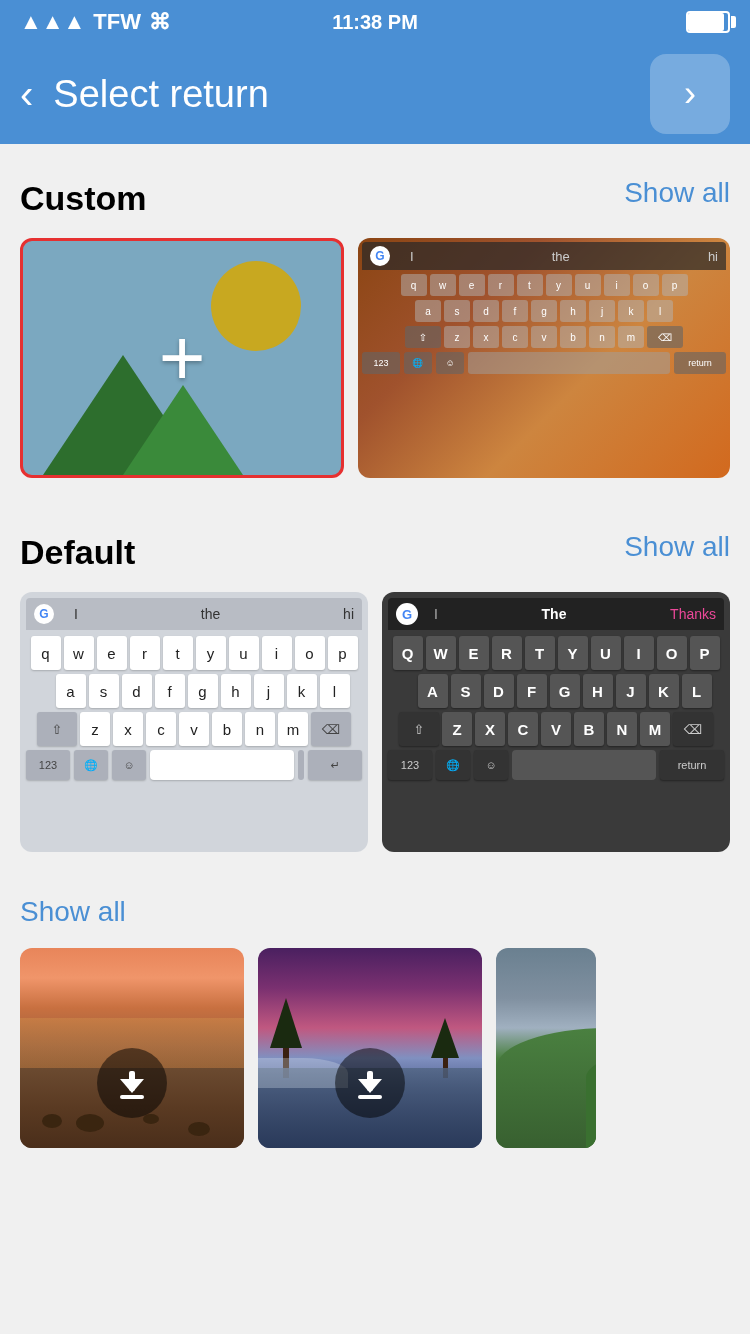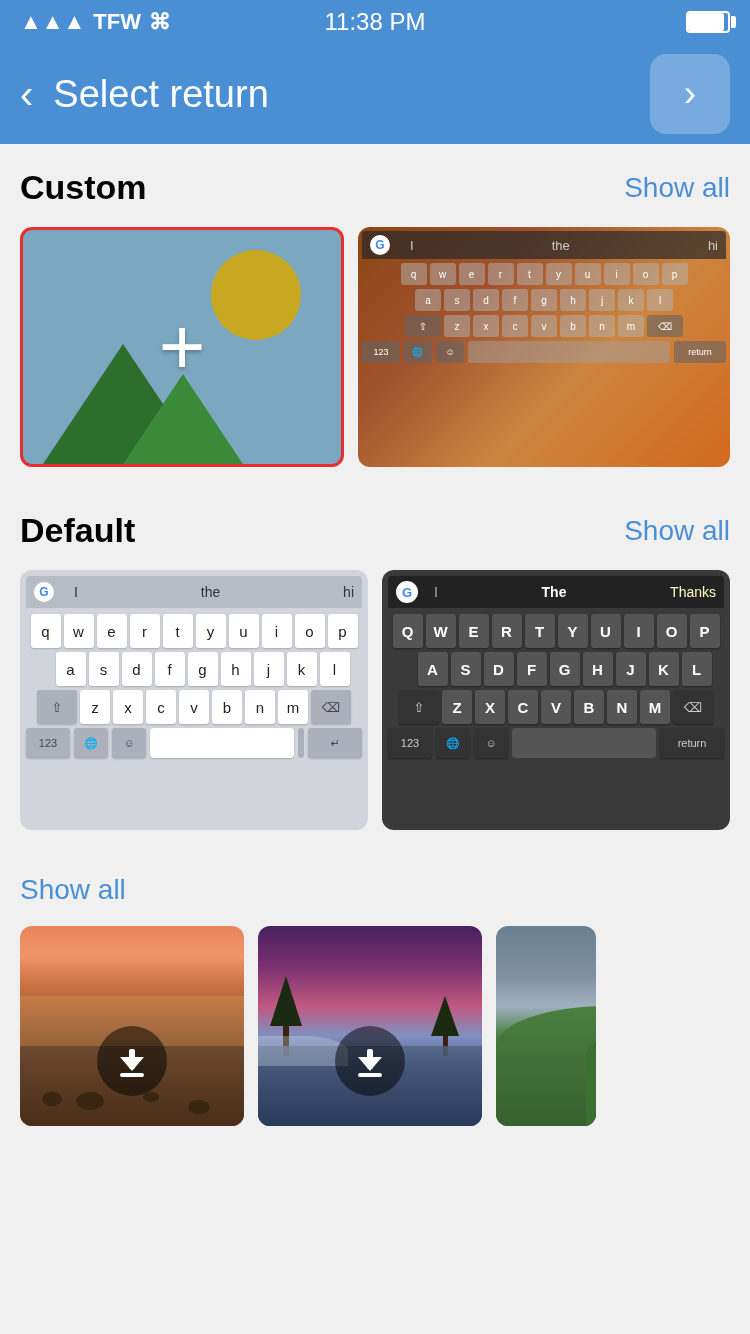--- a/index.html
+++ b/index.html
@@ -25,22 +25,22 @@
       font-size: 24px;
       font-weight: 600;
     }
     .status-left {
       display: flex;
       align-items: center;
       gap: 8px;
       font-size: 22px;
     }
     .status-time {
-      font-size: 24px;
-      font-weight: 400;
+      font-size: 20px;
+      font-weight: 700;
       position: absolute;
       left: 50%;
       transform: translateX(-50%);
     }
     .status-right {
       display: flex;
       align-items: center;
       gap: 8px;
     }
     .battery-icon {
@@ -124,20 +124,21 @@
     .section-header {
       display: flex;
       align-items: center;
       justify-content: space-between;
       margin-bottom: 20px;
     }
     .section-title {
       font-size: 34px;
       font-weight: 700;
       color: #000;
+      margin-top: 11px;
     }
     .show-all-btn {
       font-size: 28px;
       color: #4a8fd4;
       cursor: pointer;
     }
 
     
     .theme-grid {
       display: flex;
@@ -498,21 +499,21 @@
           </div>
         </div>
       </div>
 
       <div class="theme-keyboard keyboard-dark" style="flex:1; height:260px; background:#3a3a3a;">
         <div class="keyboard-preview keyboard-dark" style="background:#3a3a3a; padding:6px;">
           <div class="kb-top-bar" style="background:#222; color:#ccc; height:32px; margin-bottom:4px; display:flex; align-items:center; gap:16px; padding:0 8px;">
             <div class="kb-g-logo" style="background:white; width:22px; height:22px; font-size:13px;">G</div>
             <span style="font-size:14px; color:#aaa;">I</span>
             <span style="font-size:14px; flex:1; text-align:center; color:white; font-weight:600;">The</span>
-            <span style="font-size:14px; color:#fef9c3;">Thanks</span>
+            <span style="font-size:14px; color:#ec4899;">Thanks</span>
           </div>
           <div class="kb-row" style="gap:3px;">
             <div class="kb-key" style="background:#555; color:white; font-size:15px; width:30px; height:34px; font-weight:600;">Q</div>
             <div class="kb-key" style="background:#555; color:white; font-size:15px; width:30px; height:34px; font-weight:600;">W</div>
             <div class="kb-key" style="background:#555; color:white; font-size:15px; width:30px; height:34px; font-weight:600;">E</div>
             <div class="kb-key" style="background:#555; color:white; font-size:15px; width:30px; height:34px; font-weight:600;">R</div>
             <div class="kb-key" style="background:#555; color:white; font-size:15px; width:30px; height:34px; font-weight:600;">T</div>
             <div class="kb-key" style="background:#555; color:white; font-size:15px; width:30px; height:34px; font-weight:600;">Y</div>
             <div class="kb-key" style="background:#555; color:white; font-size:15px; width:30px; height:34px; font-weight:600;">U</div>
             <div class="kb-key" style="background:#555; color:white; font-size:15px; width:30px; height:34px; font-weight:600;">I</div>

